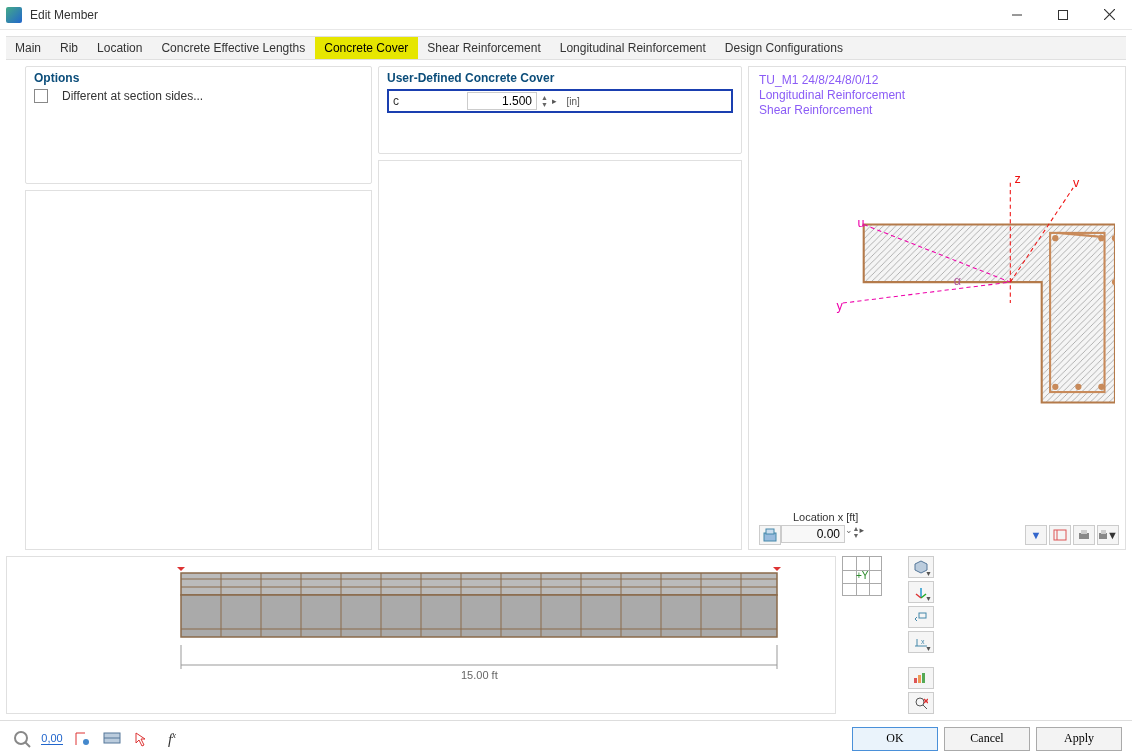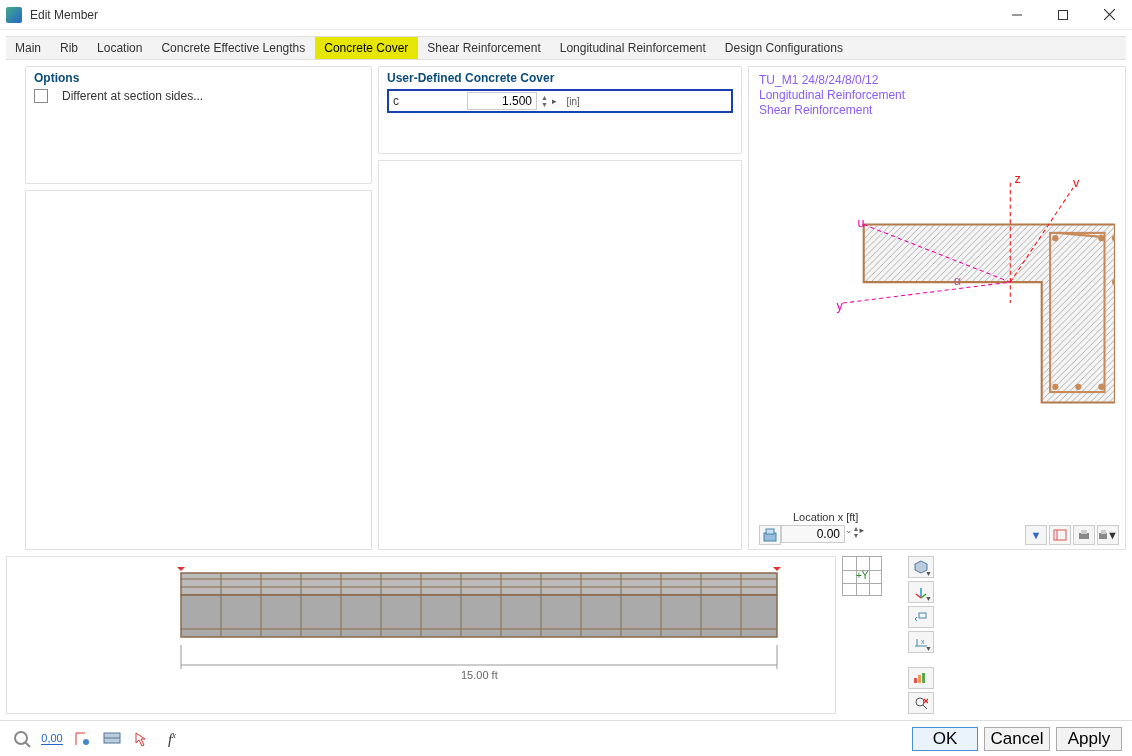--- a/index.html
+++ b/index.html
@@ -115,21 +115,21 @@
 .icon-col { display:flex; flex-direction:column; gap:3px; }
 .icon-btn { width:26px; height:22px; border:1px solid #ccc; background:#f5f5f5; display:flex; align-items:center; justify-content:center; font-size:11px; position:relative; }
 .icon-btn .dd { position:absolute; right:1px; bottom:0; font-size:7px; color:#555; }
 .bottom-right-wrap { width:284px; display:flex; align-items:flex-start; }
 .footer {
   height: 36px; border-top:1px solid #ddd; background:#fff;
   display:flex; align-items:center; padding:0 10px; gap:6px;
 }
 .footer-icon { width:24px; height:24px; display:flex; align-items:center; justify-content:center; font-size:14px; }
 .footer-spacer { flex:1; }
-.btn { width:66px; height:24px; border:1px solid #aaa; background:#f3f3f3; font-size:17px; }
+.btn { width:86px; height:24px; border:1px solid #aaa; background:#f3f3f3; font-size:12px;font-family:Liberation Serif, serif; }
 .btn.primary { border:1px solid #4a90d9; background:#eaf3fb; }
 </style>
 </head>
 <body>
 
 <div class="titlebar">
   <div class="icon"></div>
   <div class="title">Edit Member</div>
   <div class="winbtns">
     <div class="winbtn">

